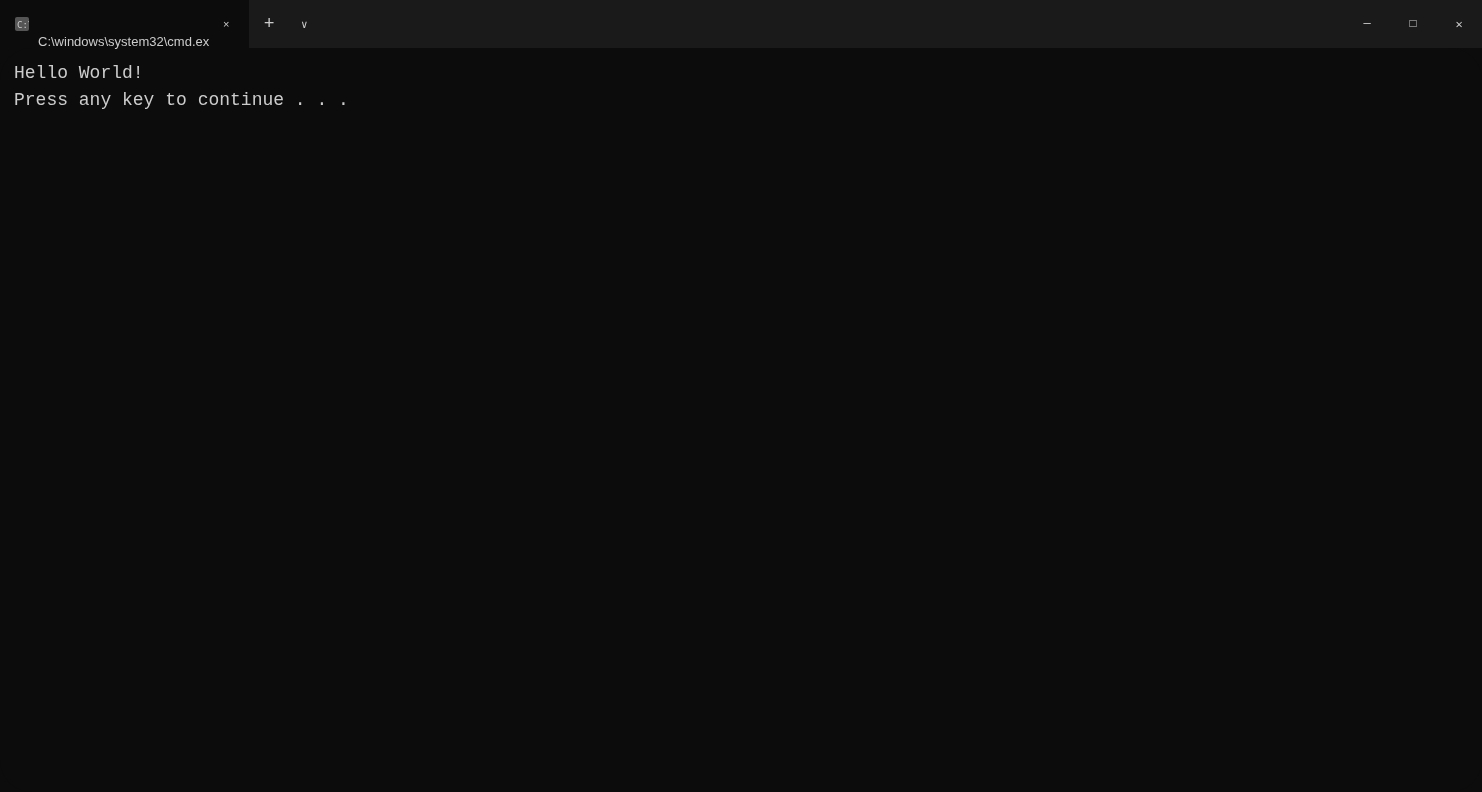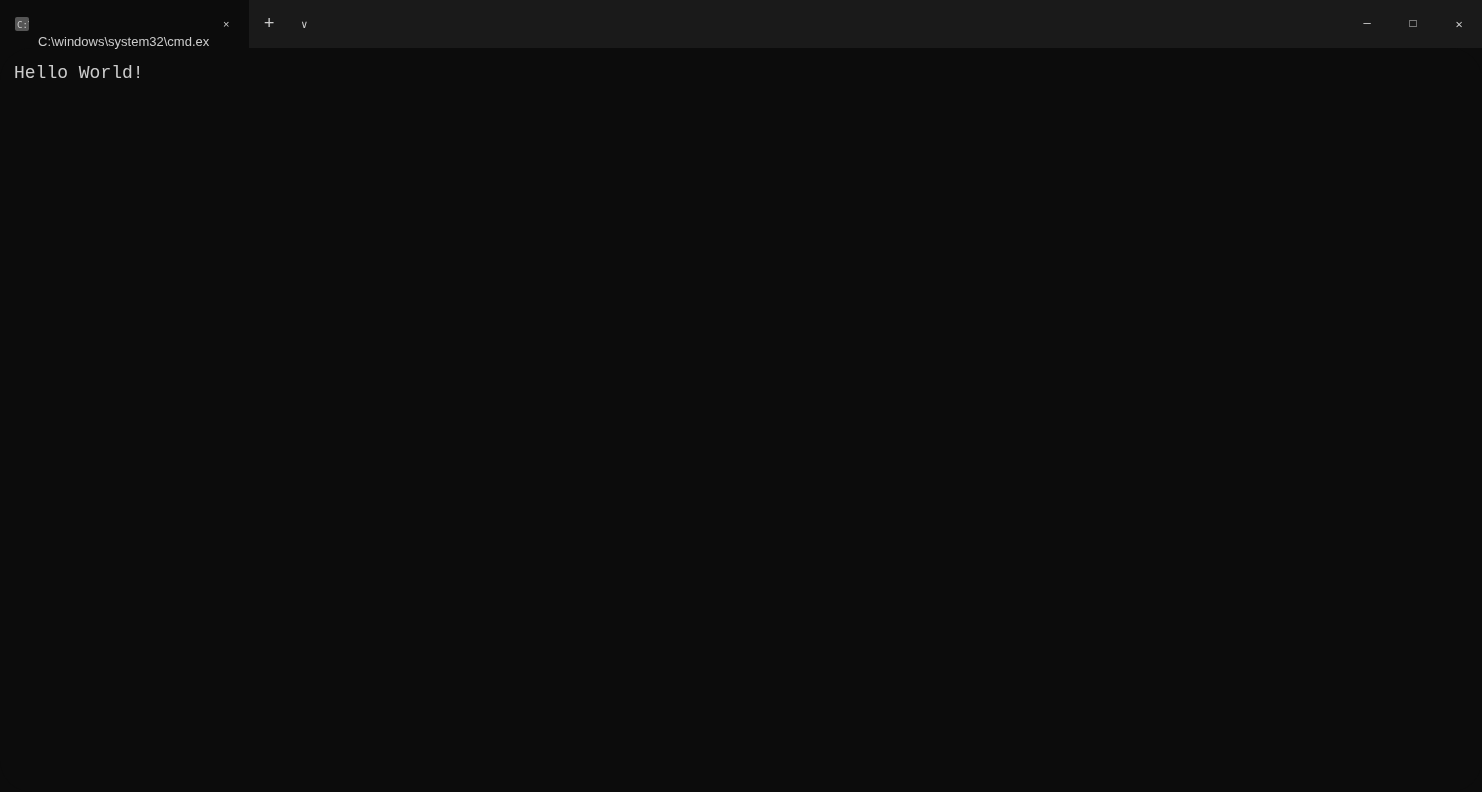--- a/index.html
+++ b/index.html
@@ -167,15 +167,16 @@
 
     <div class="window-controls">
       <div class="win-btn">—</div>
       <div class="win-btn">□</div>
       <div class="win-btn close-btn">✕</div>
     </div>
   </div>
 
   <div class="terminal-body">
     <span class="terminal-line">Hello World!</span>
+    <span class="terminal-line">Press any key to continue . . .</span>
   </div>
 
 </div>
 
 </body></html>

